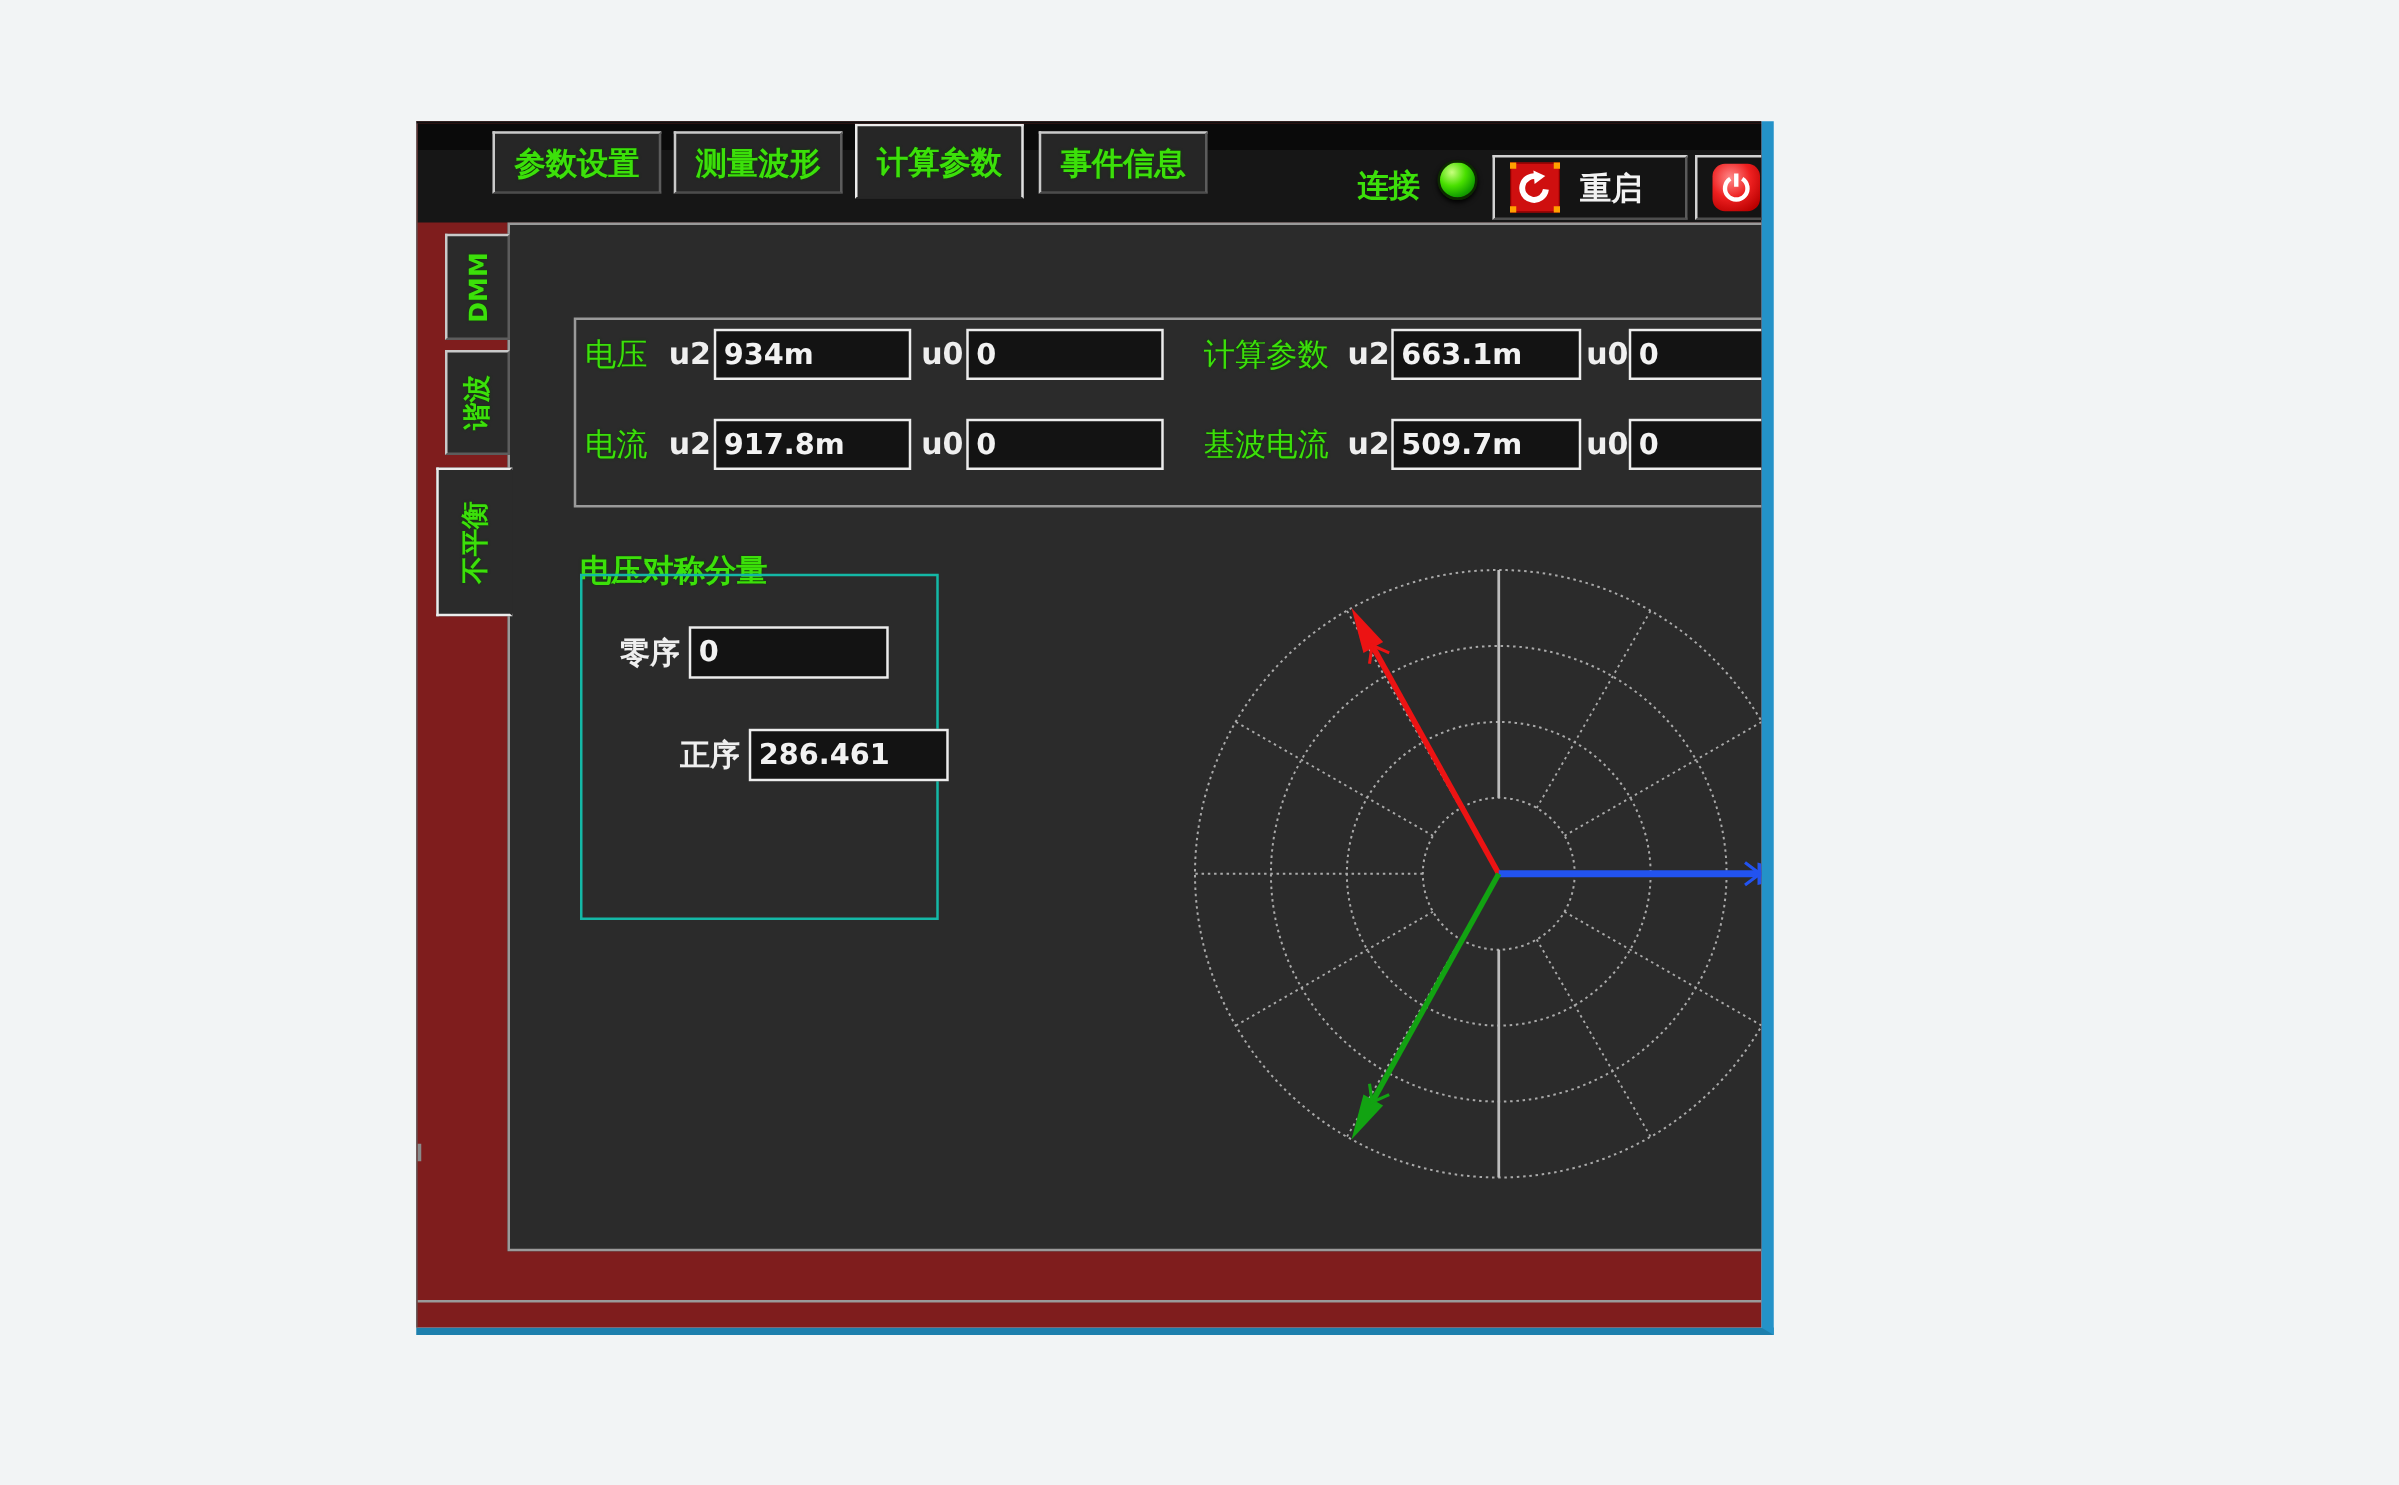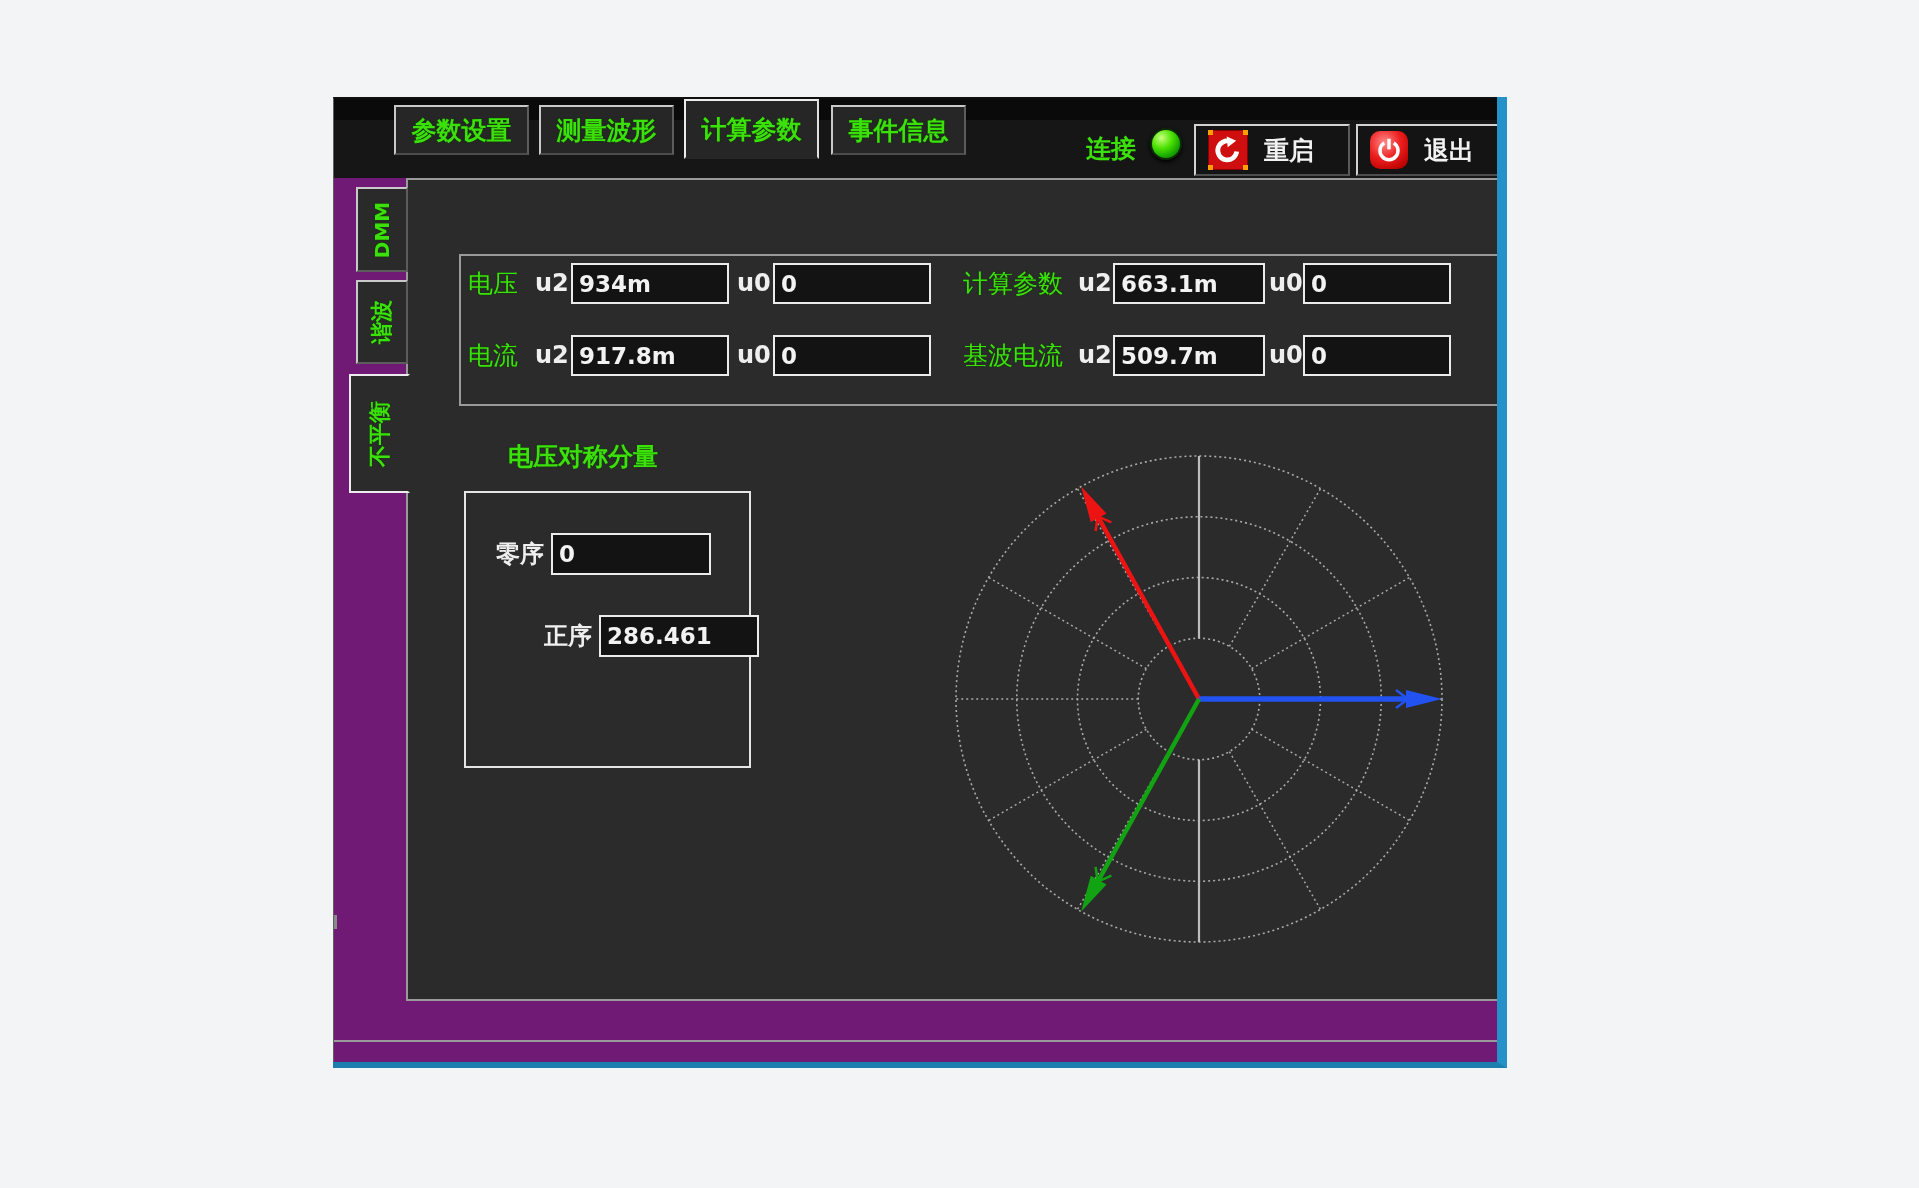--- a/index.html
+++ b/index.html
@@ -1,20 +1,20 @@
 <!DOCTYPE html>
 <html><head>
 <meta charset="utf-8">
 <style>
   * { margin:0; padding:0; box-sizing:border-box; }
   html,body { width:1919px; height:1188px; }
   body { font-family:"DejaVu Sans","Liberation Sans",sans-serif; background:#f2f4f5; position:relative; overflow:hidden; }
 
   .win-wrap { position:absolute; left:333px; top:97px; border-right:10px solid #2492c8; border-bottom:6px solid #1d7fad; }
-  .window { position:relative; width:1164px; height:965px; background:#701a75; border-left:1px solid #5f5f5f; border-top:2px solid #101010; overflow:hidden;padding-left:36px; }
+  .window { position:relative; width:1076px; height:965px; background:#7f1d1d; border-left:1px solid #5f5f5f; border-top:2px solid #101010; overflow:hidden;padding-left:36px; }
 
   .strip-black { position:absolute; left:0; top:0; width:1260px; height:21px; background:#0a0a0a; }
   .tabbar { position:absolute; left:0; top:21px; width:1260px; height:58px; background:#161616; }
 
   
   .ttab { position:absolute; top:6px; height:50px; width:135px; background:#262626;
           border:2px solid; border-color:#c9c9c9 #5c5c5c #4c4c4c #c9c9c9;
           display:flex; align-items:center; justify-content:center;
           color:#3ce00a; font-size:25px; font-weight:bold; cursor:pointer; text-shadow:0 0 2px #0a4000; }
   .ttab.active { top:0; height:60px; border-color:#ececec #e0e0e0 #262626 #ececec; background:#262626; z-index:5; }
@@ -57,22 +57,22 @@
   #mrow1 { top:6px; } #mrow2 { top:78px; }
   .glabel { position:absolute; color:#3ce00a; font-size:25px; font-weight:normal; line-height:43px; text-shadow:0 0 2px #0a4000; }
   .wlabel { position:absolute; color:#efefef; font-size:24px; font-weight:bold; line-height:43px; }
   .vbox { position:absolute; top:1px; height:41px; background:#131313; border:2px solid #ececec;
           color:#f2f2f2; font-size:23px; font-weight:bold; font-family:"DejaVu Sans","Liberation Sans",sans-serif;
           padding:0 4px 0 6px; outline:none; }
   .mx-l1{left:7px;} .mx-l2{left:74px;} .mx-b1{left:110px;width:158px;} .mx-l3{left:276px;} .mx-b2{left:312px;width:158px;}
   .mx-r1{left:502px;} .mx-r2{left:617px;} .mx-b3{left:652px;width:152px;} .mx-r3{left:808px;} .mx-b4{left:842px;width:148px;}
 
   
-  .sym-title { position:absolute; left:130px; top:341px; color:#3ce00a; font-size:25px; font-weight:bold; text-shadow:0 0 2px #0a4000;margin-left:44px; }
-  .sym-frame { position:absolute; left:130px; top:392px; width:287px; height:277px; border:2px solid #e5e5e5; }
+  .sym-title { position:absolute; left:130px; top:341px; color:#3ce00a; font-size:25px; font-weight:bold; text-shadow:0 0 2px #0a4000; }
+  .sym-frame { position:absolute; left:130px; top:360px; width:287px; height:277px; border:2px solid #14b8a6; }
   .srow { position:absolute; left:0; width:100%; height:42px; }
   #srow1{top:40px;} #srow2{top:122px;margin-left:48px;} #srow3{top:205px;}
   .srow .wlabel { left:20px; width:58px; text-align:right; line-height:42px; }
   .srow .vbox { left:85px; width:160px; top:0; height:42px; }
 
   
   .chart { position:absolute; left:605px; top:340px; width:520px; height:520px; }
 </style>
 </head>
 <body>

